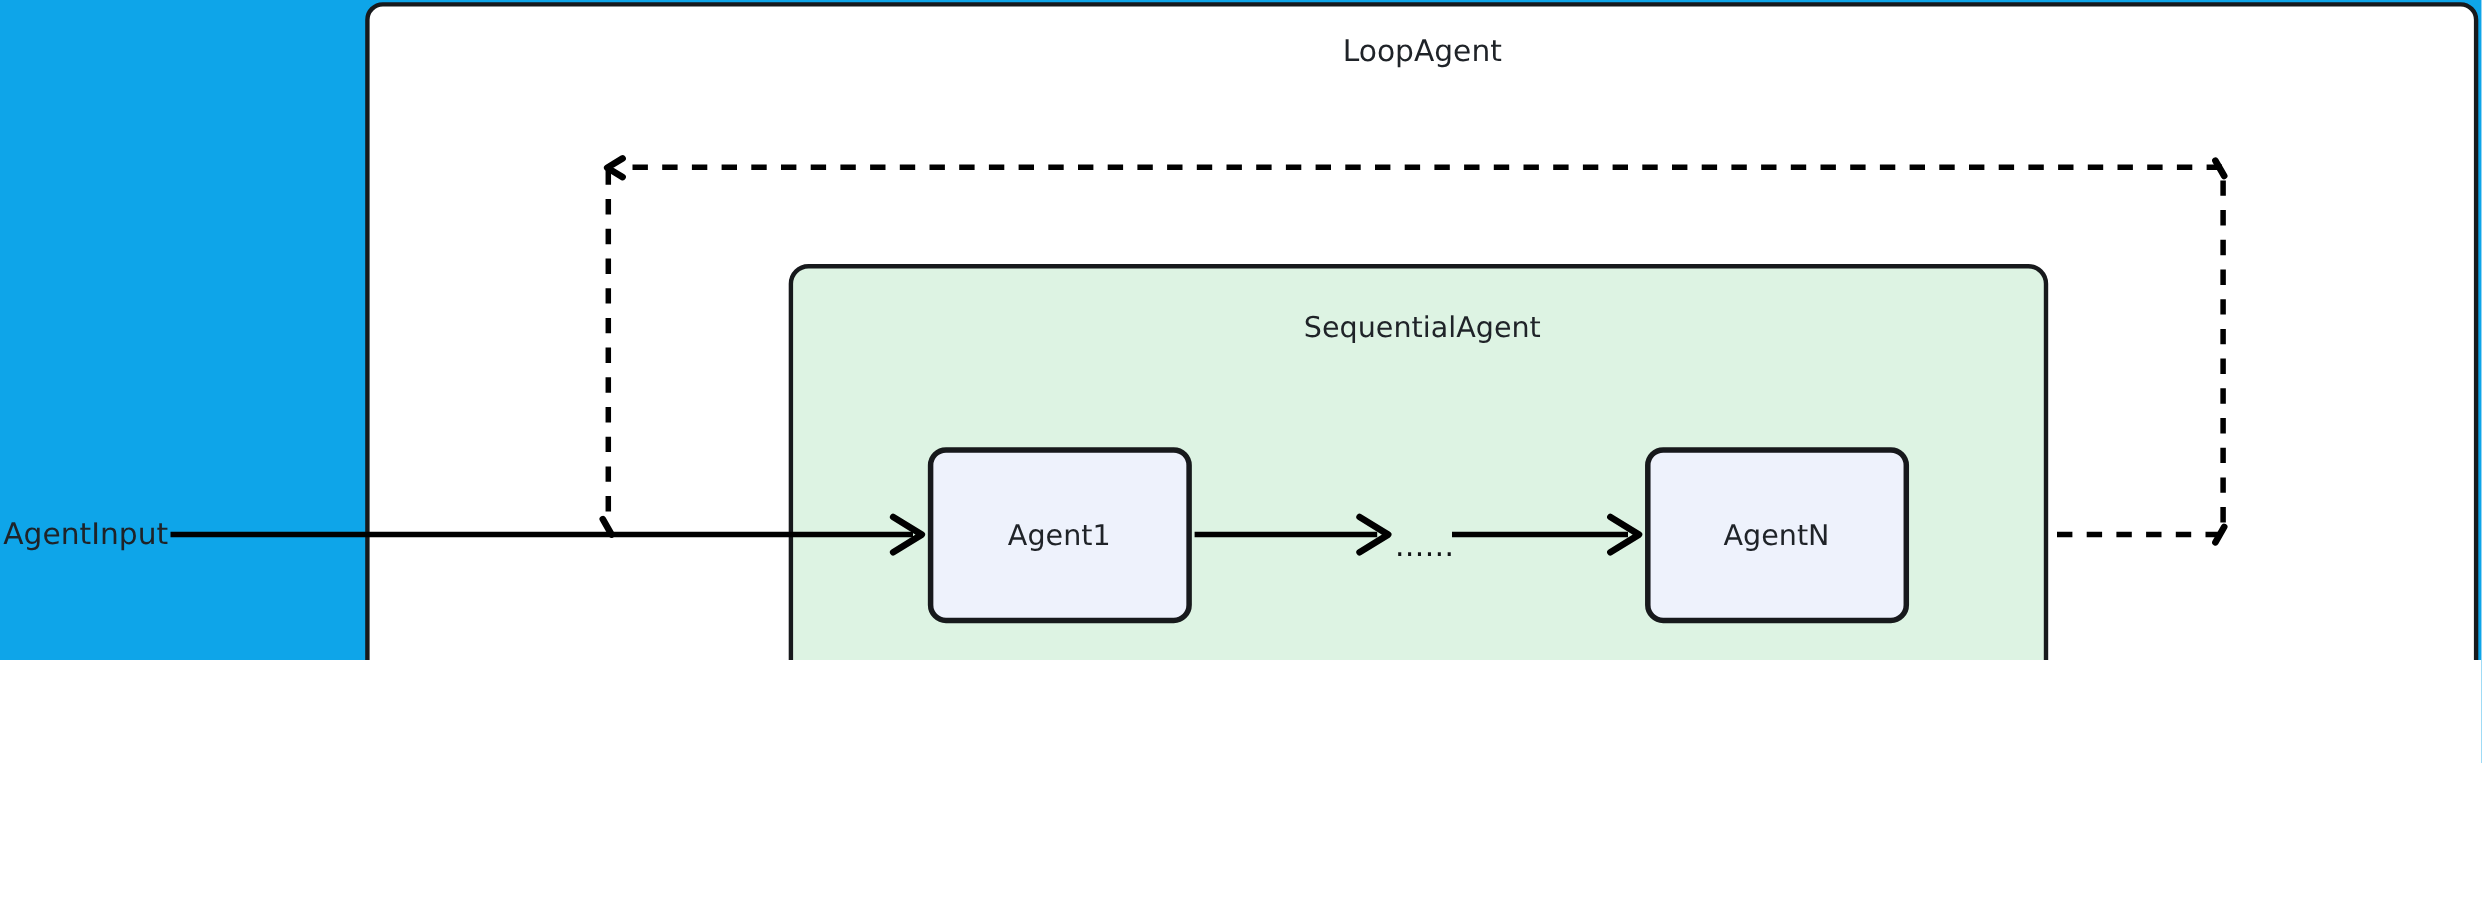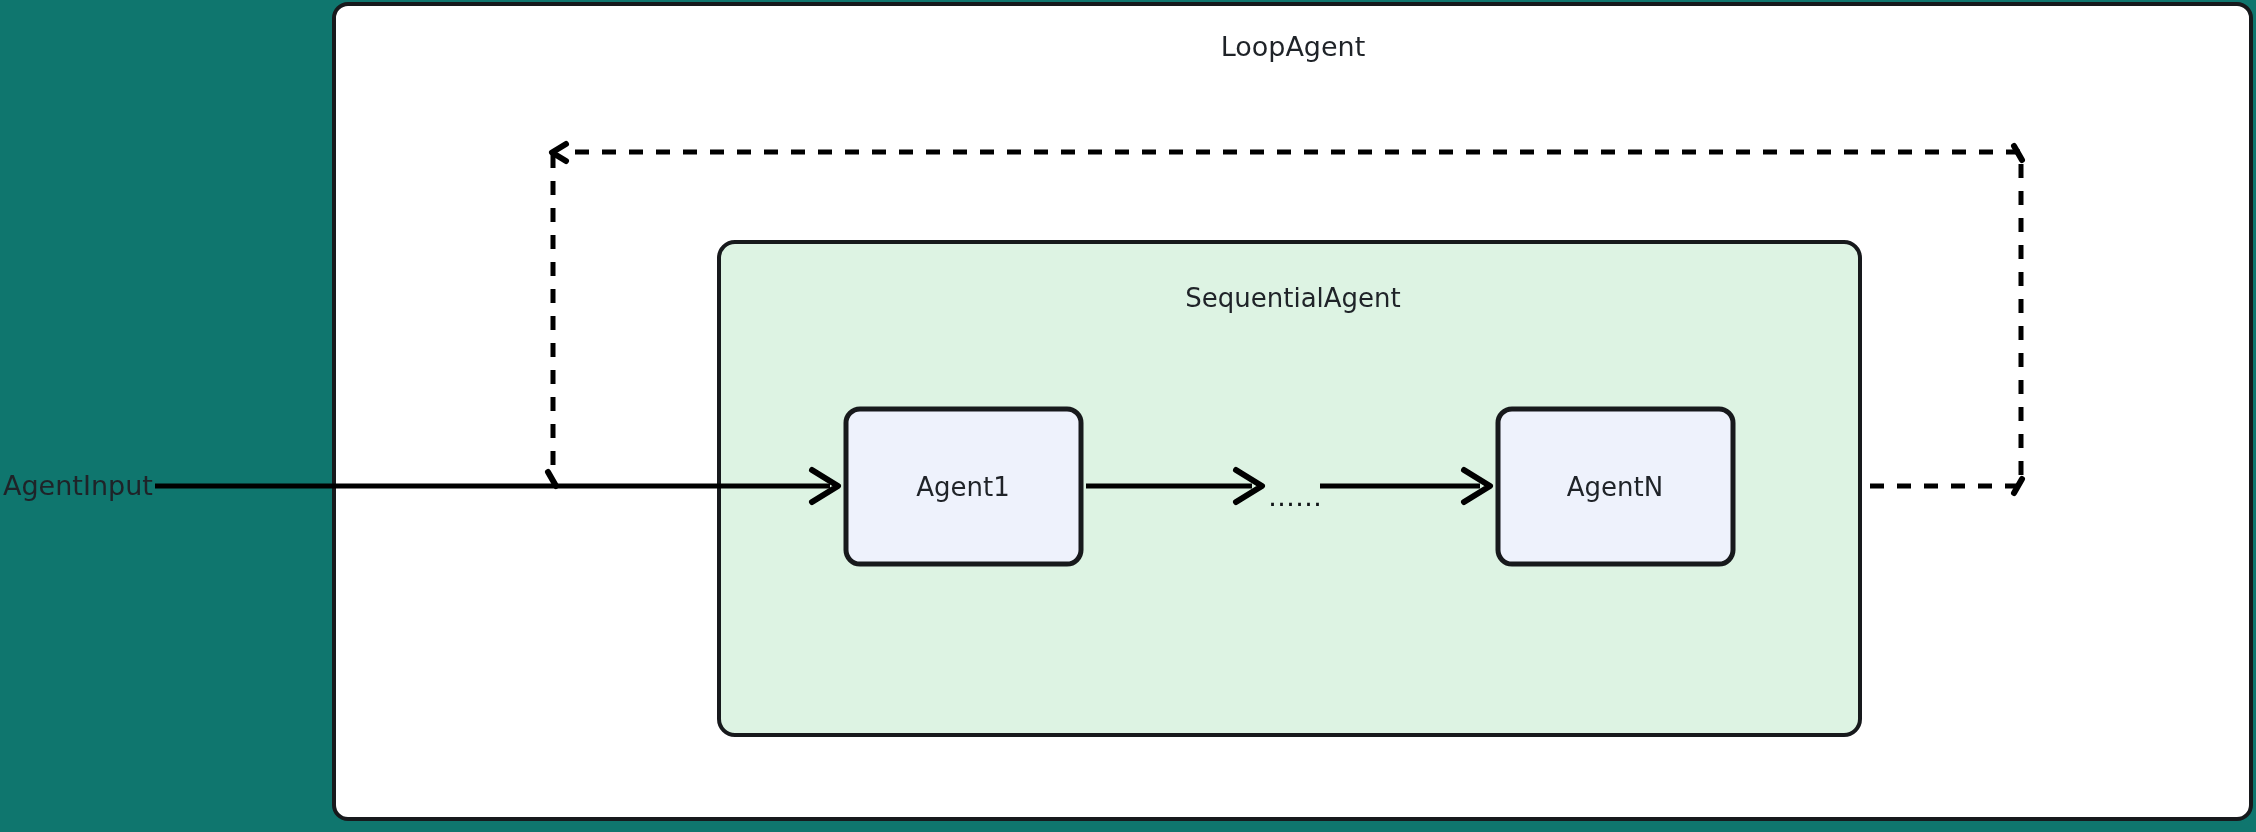--- a/index.html
+++ b/index.html
@@ -7,22 +7,22 @@
     margin: 0;
     padding: 0;
     background: #ffffff;
   }
   body {
     font-family: "DejaVu Sans", "Liberation Sans", sans-serif;
   }
   #canvas {
     position: relative;
     width: 2256px;
-    height: 832px;
-    background: #0f766e;
+    height: 600px;
+    background: #0ea5e9;
     overflow: hidden;
   }
   .diagram-svg {
     position: absolute;
     left: 0;
     top: 0;
     width: 2256px;
     height: 832px;
   }
   .node-label {

